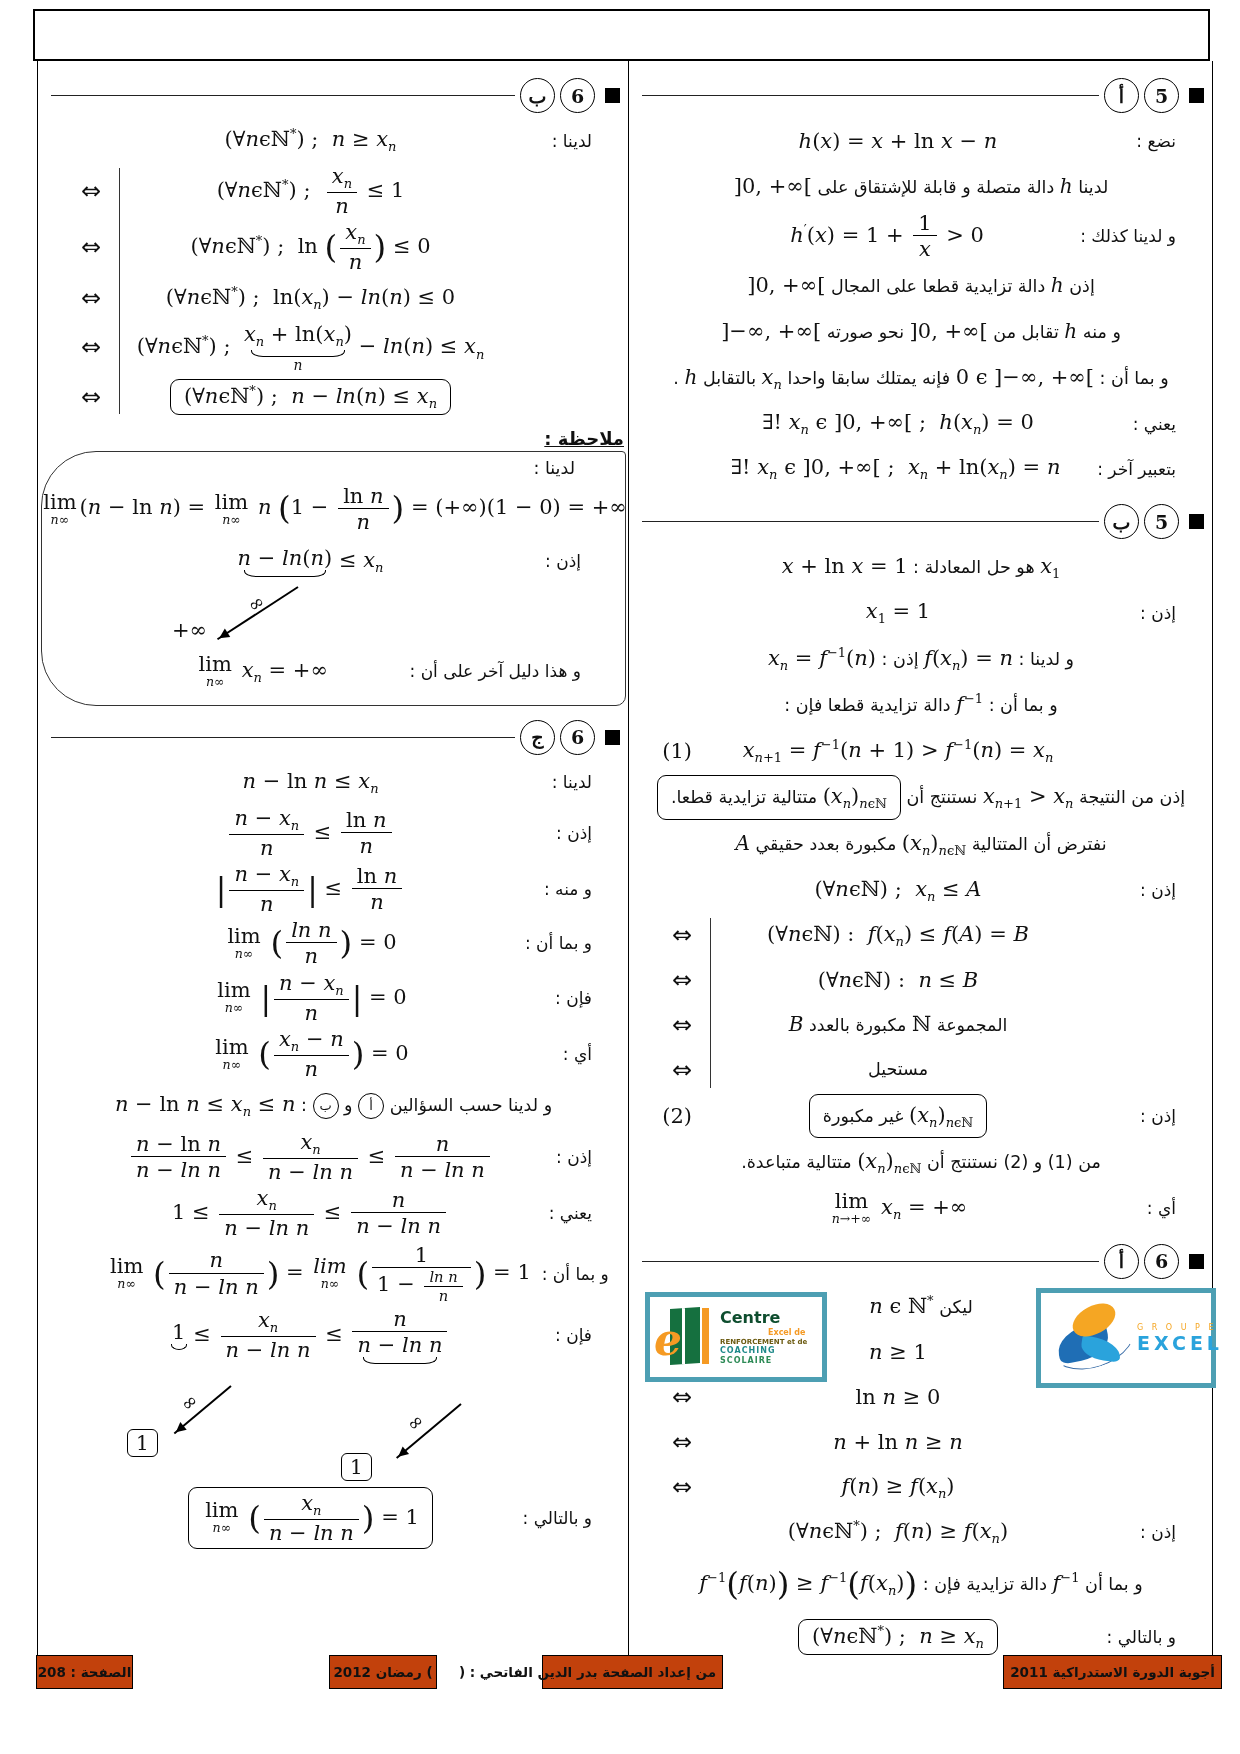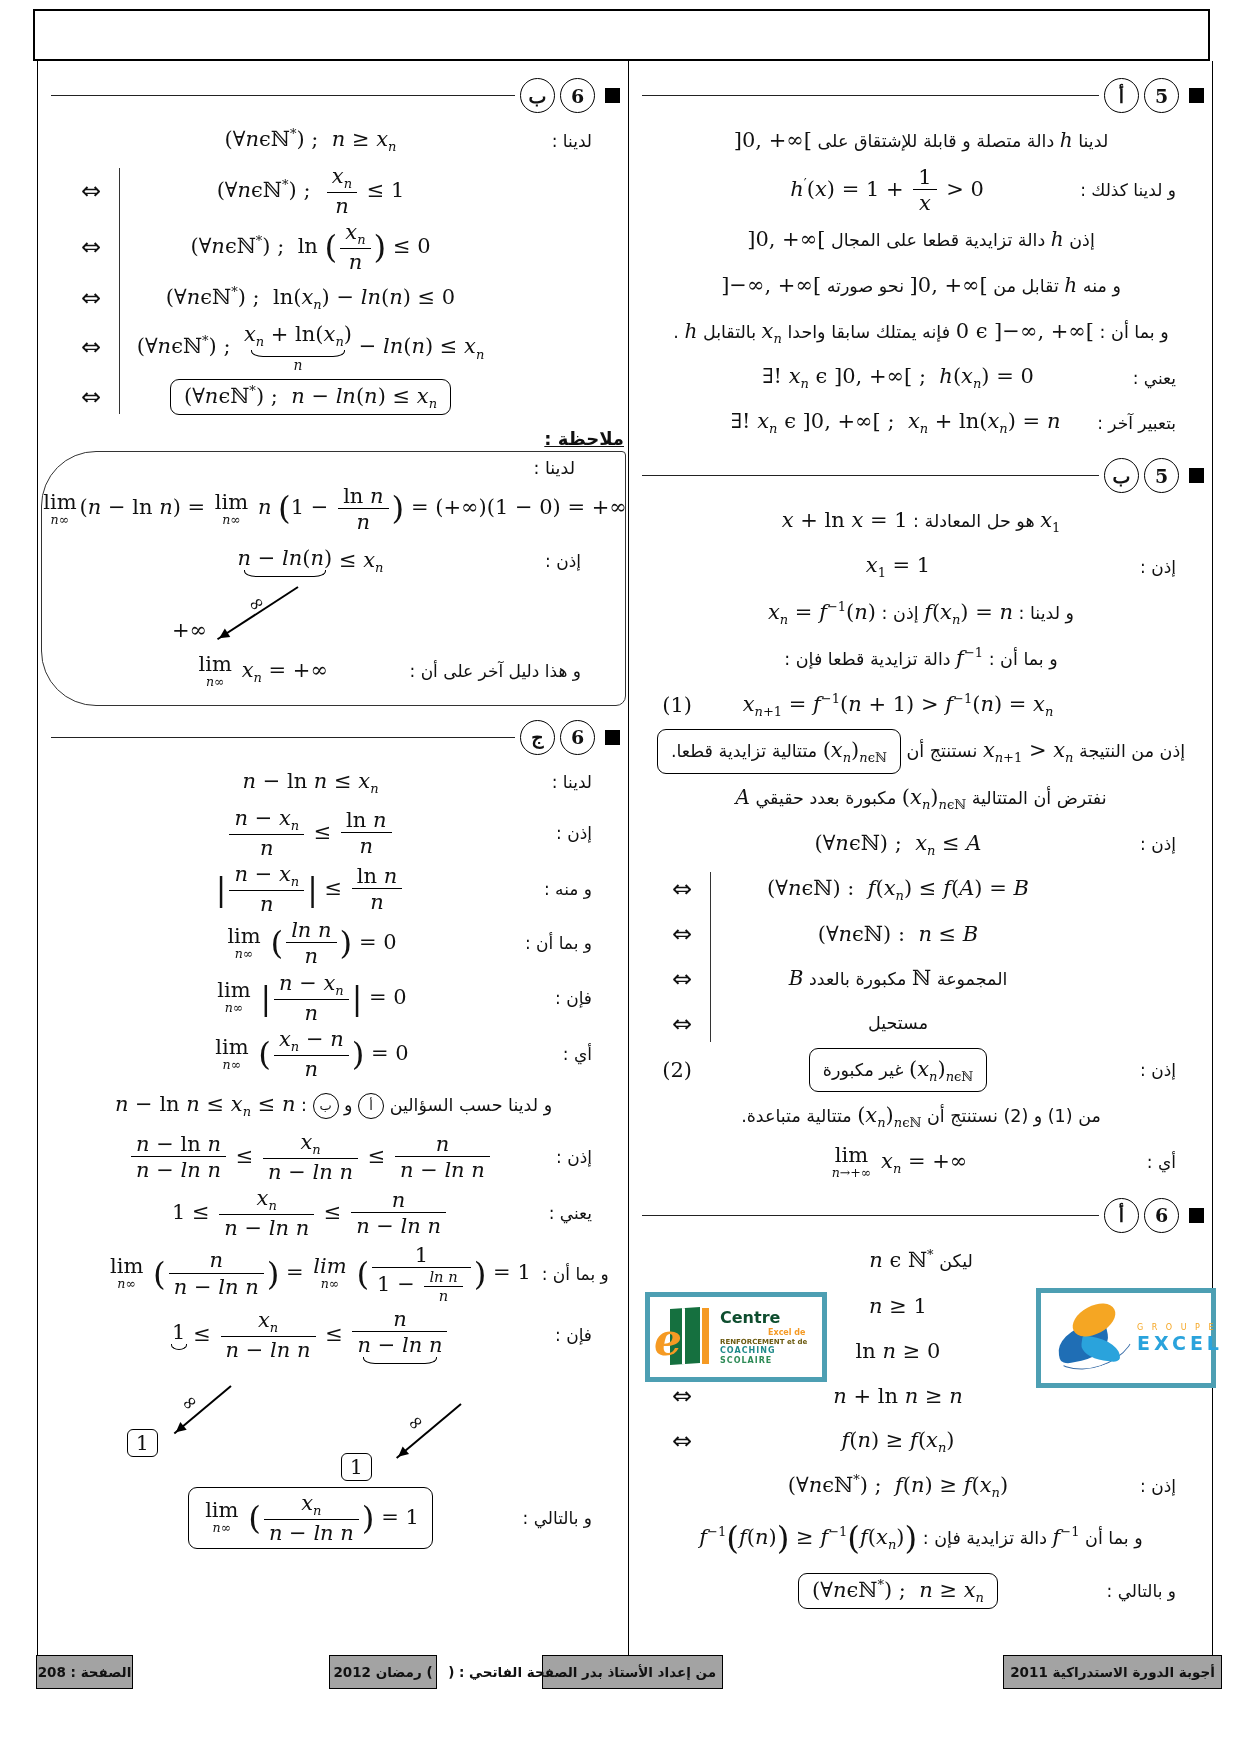--- a/index.html
+++ b/index.html
@@ -88,41 +88,46 @@
   .lg-ic{position:relative;width:84px;height:76px;flex:0 0 auto;}
   .lg-ell{position:absolute;left:24px;top:6px;width:46px;height:28px;background:#f5a623;border-radius:50%;transform:rotate(-28deg);}
   .lg-w1{position:absolute;left:10px;top:26px;width:52px;height:34px;background:#1f6eb5;border-radius:70% 10% 60% 20%;transform:rotate(-12deg);}
   .lg-w2{position:absolute;left:34px;top:38px;width:40px;height:22px;background:#2aa3dc;border-radius:10% 80% 20% 60%;transform:rotate(8deg);}
   .lg-arc{position:absolute;left:-4px;top:0px;width:92px;height:66px;border:1.6px solid #3b6ea8;border-color:transparent transparent #3b6ea8 transparent;border-radius:50%;transform:rotate(-18deg);}
   .lg-tx{display:flex;flex-direction:column;align-items:flex-start;}
   .lg-top{font-size:8px;letter-spacing:3px;color:#f5a623;font-weight:normal;}
   .lg-main{font-size:19px;letter-spacing:4px;color:#2aa3dc;font-weight:bold;}
   
   .fcell{position:absolute;top:1655px;height:28px;border:1.8px solid #000;box-sizing:border-box;display:flex;align-items:center;
-         justify-content:center;font-weight:bold;font-size:13.5px;direction:rtl;white-space:nowrap;background:#a3a3a3;padding:16px 6px;}
+         justify-content:center;font-weight:bold;font-size:13.5px;direction:rtl;white-space:nowrap;background:#c2410c;padding:16px 6px;}
   .fc0{left:1003px;width:219px;} .fc1{left:542px;width:181px;justify-content:flex-start;}
   .fc2{left:329px;width:108px;} .fc3{left:36px;width:97px;}
   .note-label-only{direction:rtl;text-align:right;font-size:17.5px;padding-left:8px;padding-right:40px;}
 </style>
 </head>
 <body>
 
 <div class="page">
   <div class="band"></div>
   <div class="vline vl-left"></div>
   <div class="vline vl-mid"></div>
   <div class="vline vl-right"></div>
 
   <div class="col col-right" id="col-right">
       <div class="sec-head">
         <div class="sec-rule"></div>
         <span class="circ">أ</span>
         <span class="circ">5</span>
         <span class="sq"></span>
       </div>
+      <div class="row">
+        <span class="slot-l"></span>
+        <span class="slot-c"><span class="m" dir="ltr"><i>h</i>(<i>x</i>) = <i>x</i> + ln <i>x</i> − <i>n</i></span></span>
+        <span class="slot-r">نضع :</span>
+      </div>
       <div class="row-full">
         <span class="ar">لدينا <span class="mi">h</span> دالة متصلة و قابلة للإشتقاق على <span class="m">]0, +∞[</span></span>
       </div>
       <div class="row">
         <span class="slot-l"></span>
         <span class="slot-c"><span class="m" dir="ltr"><i>h</i><sup>′</sup>(<i>x</i>) = 1 + <span class="frac">
               <span class="fn">1</span>
               <span class="fd"><i>x</i></span>
             </span> &gt; 0</span></span>
         <span class="slot-r">و لدينا كذلك :</span>
@@ -522,16 +527,16 @@
         <div class="lg-w2"></div>
         <div class="lg-ell"></div>
     </div>
     <div class="lg-tx">
       <span class="lg-top">G R O U P E</span>
       <span class="lg-main">EXCEL</span>
     </div>
   </div>
 
   <div class="fcell fc0">أجوبة الدورة الاستدراكية 2011</div>
-  <div class="fcell fc1">من إعداد الأستاذ بدر الصفحة الفاتحي : (</div>
+  <div class="fcell fc1">من إعداد الصفحة بدر الدين الفاتحي : (</div>
   <div class="fcell fc2">) رمضان 2012</div>
   <div class="fcell fc3">الصفحة : 208</div>
 </div>
 
 </body></html>

